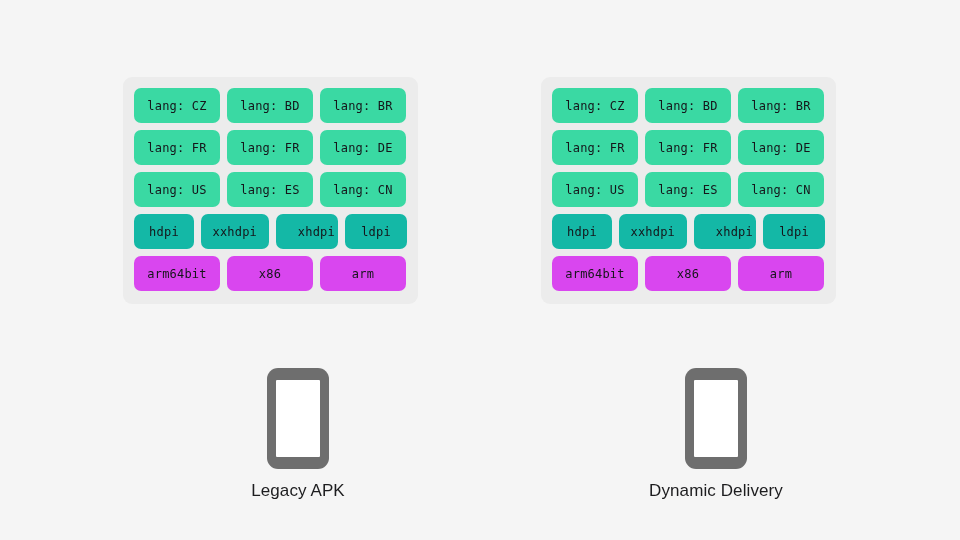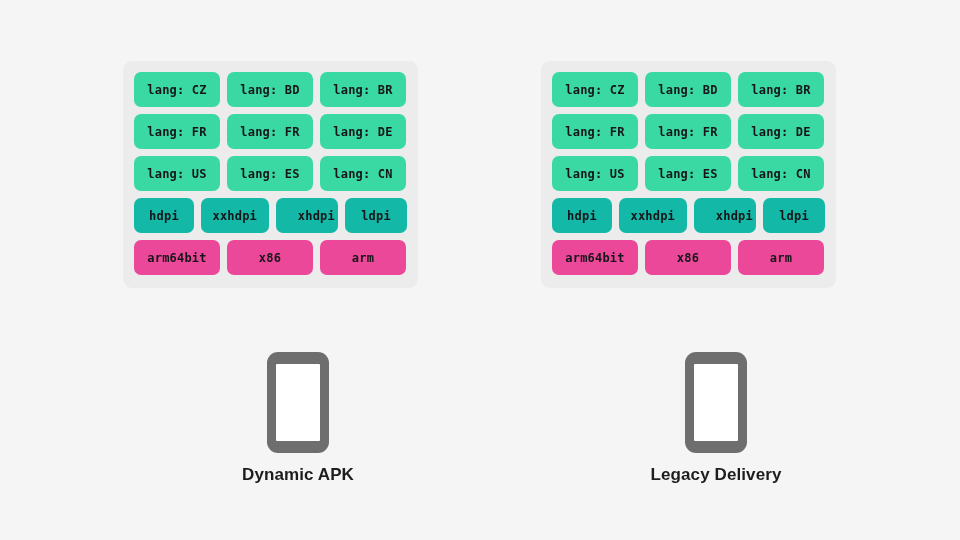--- a/index.html
+++ b/index.html
@@ -16,24 +16,23 @@
   }
 
   .stage {
     position: absolute;
     inset: 0;
   }
 
   
   .column {
     position: absolute;
-    top: 0;
+    top: 16px;
     width: 420px;
     height: 484px;
-    font-weight: bold;
   }
   .column.left  { left: 88px; }
   .column.right { left: 506px; }
 
   
   .panel {
     position: absolute;
     top: 61px;
     left: 35px;
     width: 295px;
@@ -62,21 +61,21 @@
     color: #15151a;
     letter-spacing: 0.2px;
     box-sizing: border-box;
     margin-right: 7px;
     white-space: nowrap;
   }
   .chip:last-child { margin-right: 0; }
 
   .chip.lang { background: #3ad9a3; width: 86px; }
   .chip.dpi  { background: #14b8a6; }
-  .chip.abi  { background: #ec4899; width: 86px; }
+  .chip.abi  { background: #d946ef; width: 86px; }
 
   
   .chip.dpi.w-hdpi    { width: 62px; }
   .chip.dpi.w-xxhdpi  { width: 70px; }
   .chip.dpi.w-xhdpi   { width: 64px; padding-left: 19px; }
   .chip.dpi.w-ldpi    { width: 64px; }
 
   
   .phone-wrap {
     position: absolute;
@@ -155,21 +154,21 @@
       </div>
 
     </div>
 
     <div class="phone-wrap">
       <div class="phone">
         <div class="phone-screen"></div>
       </div>
     </div>
 
-    <div class="caption">Dynamic APK</div>
+    <div class="caption">Legacy APK</div>
   </div>
 
   <div class="column right">
 
     <div class="panel">
 
       <div class="chip-row">
         <div class="chip lang">lang: CZ</div>
         <div class="chip lang">lang: BD</div>
         <div class="chip lang">lang: BR</div>
@@ -201,16 +200,16 @@
       </div>
 
     </div>
 
     <div class="phone-wrap">
       <div class="phone">
         <div class="phone-screen"></div>
       </div>
     </div>
 
-    <div class="caption">Legacy Delivery</div>
+    <div class="caption">Dynamic Delivery</div>
   </div>
 
 </div>
 
 </body></html>

